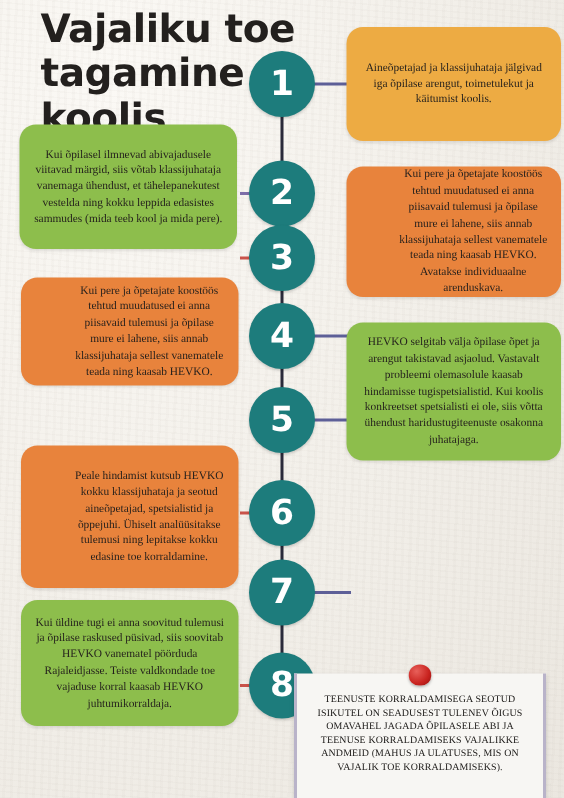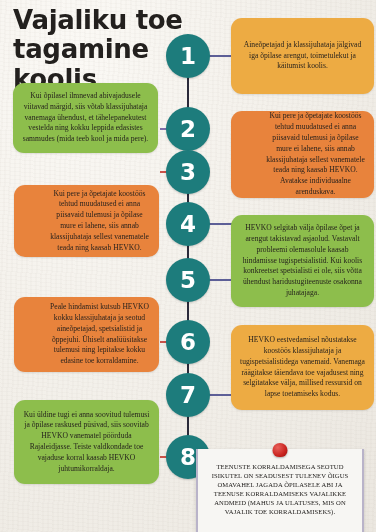--- a/index.html
+++ b/index.html
@@ -20,21 +20,21 @@
     position:absolute;inset:0;
     background-image:
       repeating-linear-gradient(92deg, rgba(180,170,160,.05) 0 2px, rgba(255,255,255,0) 2px 5px),
       repeating-linear-gradient(5deg, rgba(160,150,140,.045) 0 1px, rgba(255,255,255,0) 1px 4px);
     pointer-events:none;
   }
 
   
   .title{
     position:absolute;
-    left:13px;top:6px;width:190px;
+    left:27px;top:6px;width:190px;
     font-family:"DejaVu Sans", sans-serif;
     font-weight:bold;
     font-size:26px;
     line-height:1.13;
     letter-spacing:-0.3px;
     color:#23201e;
   }
 
   
   .spine{
@@ -131,43 +131,40 @@
   <div class="conn right" style="left:208px;top:223px;width:26px;"></div>
   <div class="conn right" style="left:208px;top:279px;width:26px;"></div>
   <div class="conn left" style="left:160px;top:341px;width:28px;"></div>
   <div class="conn right" style="left:208px;top:394px;width:26px;"></div>
   <div class="conn left" style="left:160px;top:456px;width:28px;"></div>
 
   <div class="card c-yellow" style="left:231px;top:18px;width:143px;height:76px;">
     <span>Aineõpetajad ja klassijuhataja jälgivad iga õpilase arengut, toimetulekut ja käitumist koolis.</span>
   </div>
 
-  <div class="card c-green" style="left:13px;top:83px;width:145px;height:70px;">
+  <div class="card c-green" style="left:13px;top:83px;width:145px;height:83px;">
     <span>Kui õpilasel ilmnevad abivajadusele viitavad märgid, siis võtab klassijuhataja vanemaga ühendust, et tähelepanekutest vestelda ning kokku leppida edasistes sammudes (mida teeb kool ja mida pere).</span>
   </div>
 
   <div class="card c-orange" style="left:14px;top:185px;width:145px;height:72px;">
     <span>Kui pere ja õpetajate koostöös tehtud muudatused ei anna piisavaid tulemusi ja õpilase mure ei lahene, siis annab klassijuhataja sellest vanematele teada ning kaasab HEVKO.</span>
   </div>
 
   <div class="card c-orange" style="left:231px;top:111px;width:143px;height:87px;">
     <span>Kui pere ja õpetajate koostöös tehtud muudatused ei anna piisavaid tulemusi ja õpilase mure ei lahene, siis annab klassijuhataja sellest vanematele teada ning kaasab HEVKO. Avatakse individuaalne arenduskava.</span>
   </div>
 
   <div class="card c-green" style="left:231px;top:215px;width:143px;height:92px;justify-content:center;">
     <span>HEVKO selgitab välja õpilase õpet ja arengut takistavad asjaolud. Vastavalt probleemi olemasolule kaasab hindamisse tugispetsialistid. Kui koolis konkreetset spetsialisti ei ole, siis võtta ühendust haridustugiteenuste osakonna juhatajaga.</span>
   </div>
 
-  <div class="card c-orange" style="left:14px;top:297px;width:145px;height:75px;">
+  <div class="card c-orange" style="left:14px;top:297px;width:145px;height:95px;">
     <span>Peale hindamist kutsub HEVKO kokku klassijuhataja ja seotud aineõpetajad, spetsialistid ja õppejuhi. Ühiselt analüüsitakse tulemusi ning lepitakse kokku edasine toe korraldamine.</span>
   </div>
 
-  <div class="card c-yellow" style="left:231px;top:325px;width:143px;height:85px;">
-    <span>HEVKO eestvedamisel nõustatakse koostöös klassijuhataja ja tugispetsialistidega vanemaid. Vanemaga räägitakse täiendava toe vajadusest ning selgitatakse välja, millised ressursid on lapse toetamiseks kodus.</span>
-  </div>
 
   <div class="card c-green" style="left:14px;top:400px;width:145px;height:84px;">
     <span>Kui üldine tugi ei anna soovitud tulemusi ja õpilase raskused püsivad, siis soovitab HEVKO vanematel pöörduda Rajaleidjasse. Teiste valdkondade toe vajaduse korral kaasab HEVKO juhtumikorraldaja.</span>
   </div>
 
   <div class="node" style="left:166px;top:34px;">
     <span>1</span>
     </div>
   <div class="node" style="left:166px;top:107px;">
     <span>2</span>

